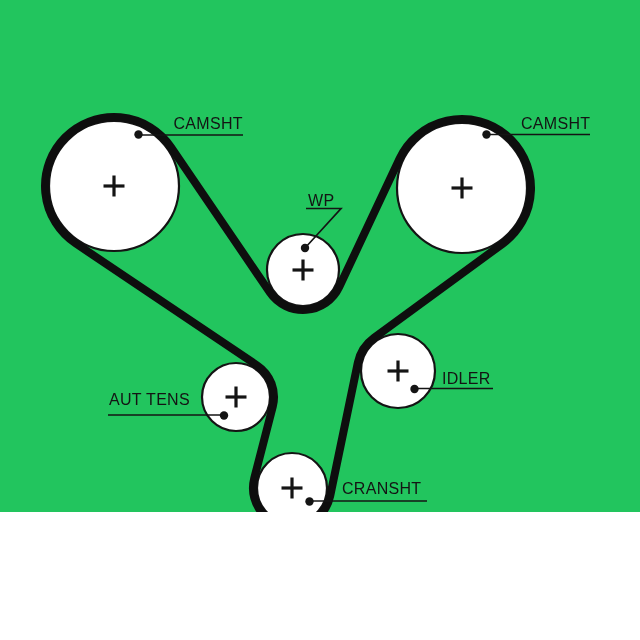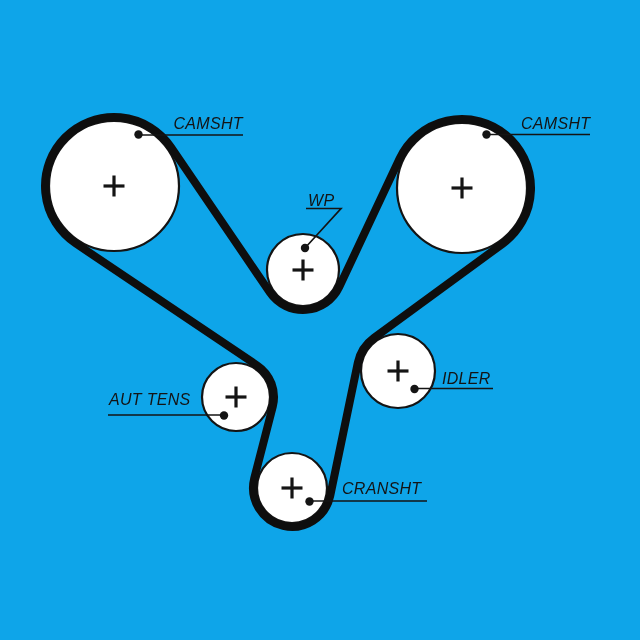--- a/index.html
+++ b/index.html
@@ -3,25 +3,24 @@
 <meta charset="utf-8">
 <style>
   html, body {
     margin: 0;
     padding: 0;
     background: #ffffff;
   }
   .canvas {
     position: relative;
     width: 640px;
-    height: 640px;
-    background: #0ea5e9;
+    height: 512px;
+    background: #22c55e;
     overflow: hidden;
     font-family: "Liberation Sans", sans-serif;
-    font-style: italic;
   }
   svg text {
     font-family: "Liberation Sans", sans-serif;
     fill: #141414;
   }
 </style>
 </head>
 <body>
 
 <div class="canvas">

